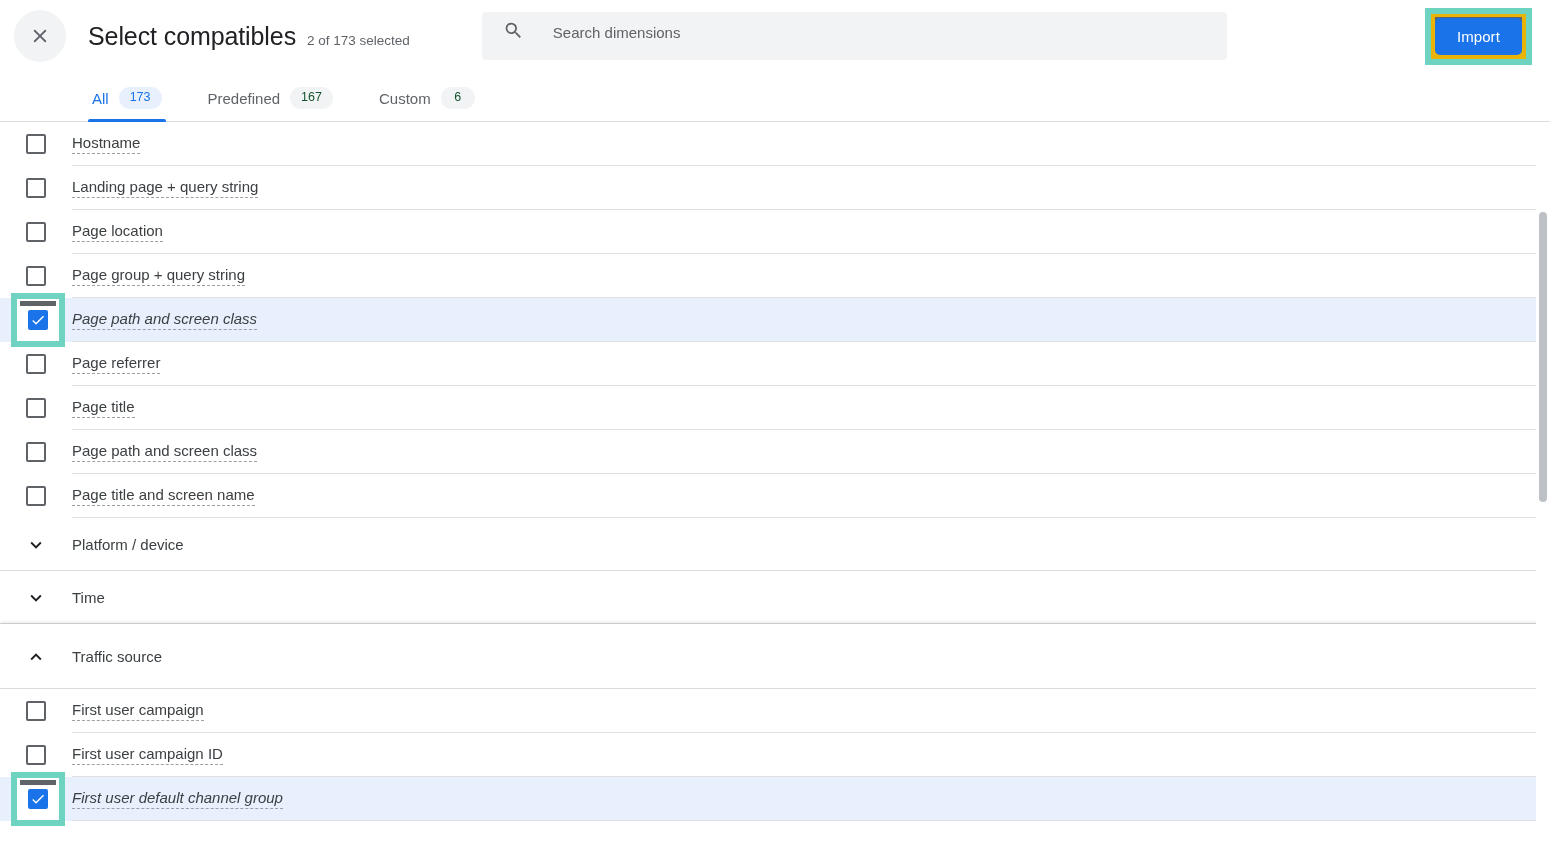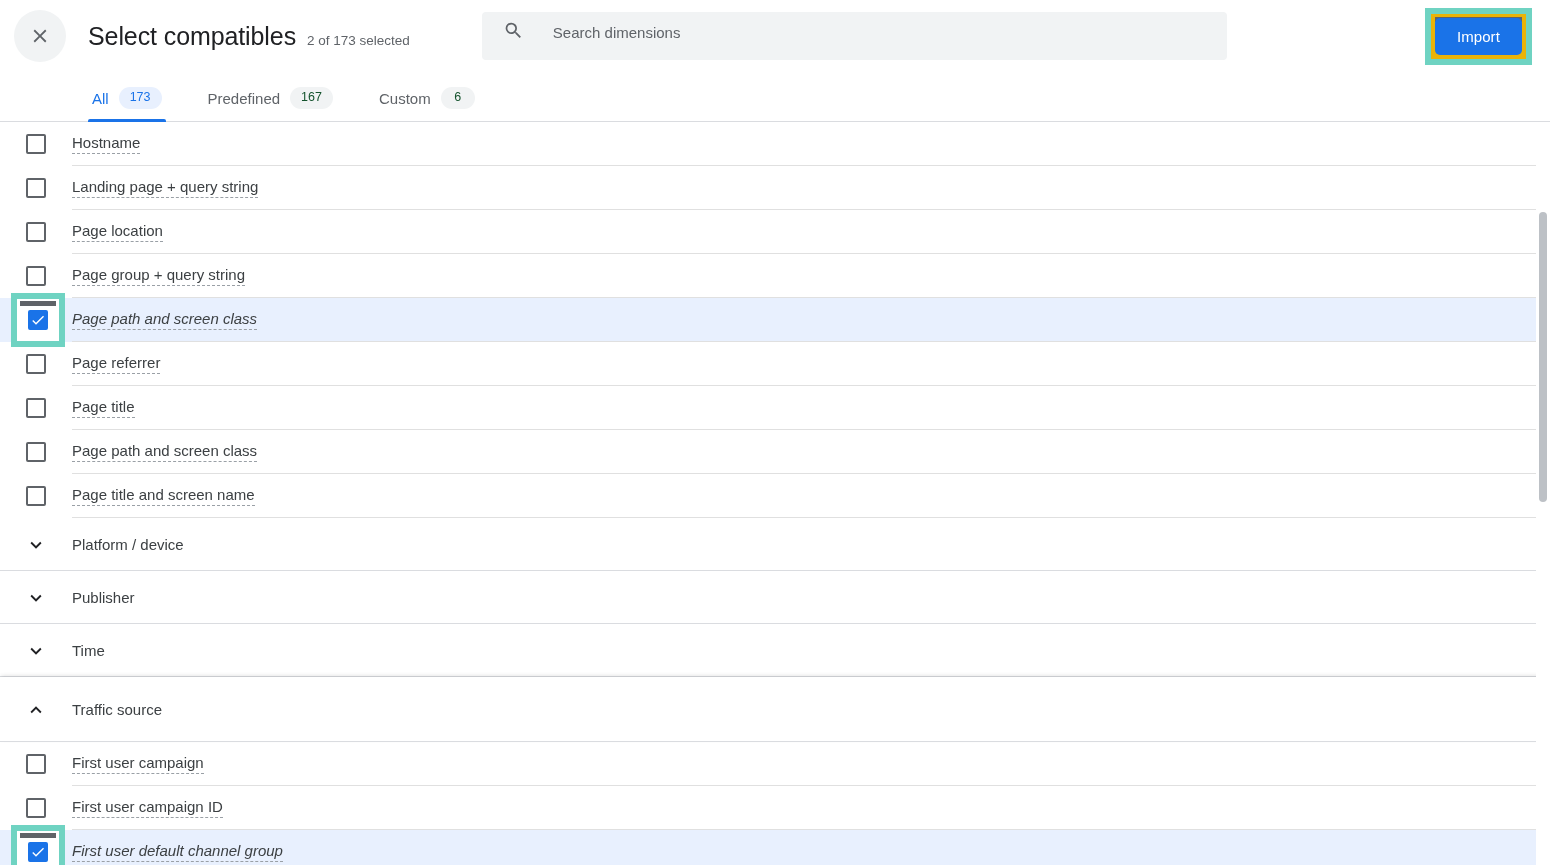--- a/index.html
+++ b/index.html
@@ -427,39 +427,29 @@
     <div class="chev-cell">
       <span>
         <svg width="22" height="22" viewBox="0 0 24 24">
           <path d="M7.41 8.59 12 13.17l4.59-4.58L18 10l-6 6-6-6z" fill="#202124"></path>
         </svg>
       </span>
     </div>
     <span class="row-label">Platform / device</span>
   </div>
 
+
   <div class="row group" style="height:53px">
     <div class="chev-cell">
       <span>
         <svg width="22" height="22" viewBox="0 0 24 24">
           <path d="M7.41 8.59 12 13.17l4.59-4.58L18 10l-6 6-6-6z" fill="#202124"></path>
         </svg>
       </span>
     </div>
-    <span class="row-label">Publisher</span>
-  </div>
-
-  <div class="row group" style="height:53px">
-    <div class="chev-cell">
-      <span>
-        <svg width="22" height="22" viewBox="0 0 24 24">
-          <path d="M7.41 8.59 12 13.17l4.59-4.58L18 10l-6 6-6-6z" fill="#202124"></path>
-        </svg>
-      </span>
-    </div>
     <span class="row-label">Time</span>
   </div>
 
   <div class="row group sticky-shadow" style="height:65px">
     <div class="chev-cell">
       <span>
         <svg width="22" height="22" viewBox="0 0 24 24">
           <path d="M7.41 15.41 12 10.83l4.59 4.58L18 14l-6-6-6 6z" fill="#202124"></path>
         </svg>
       </span>

